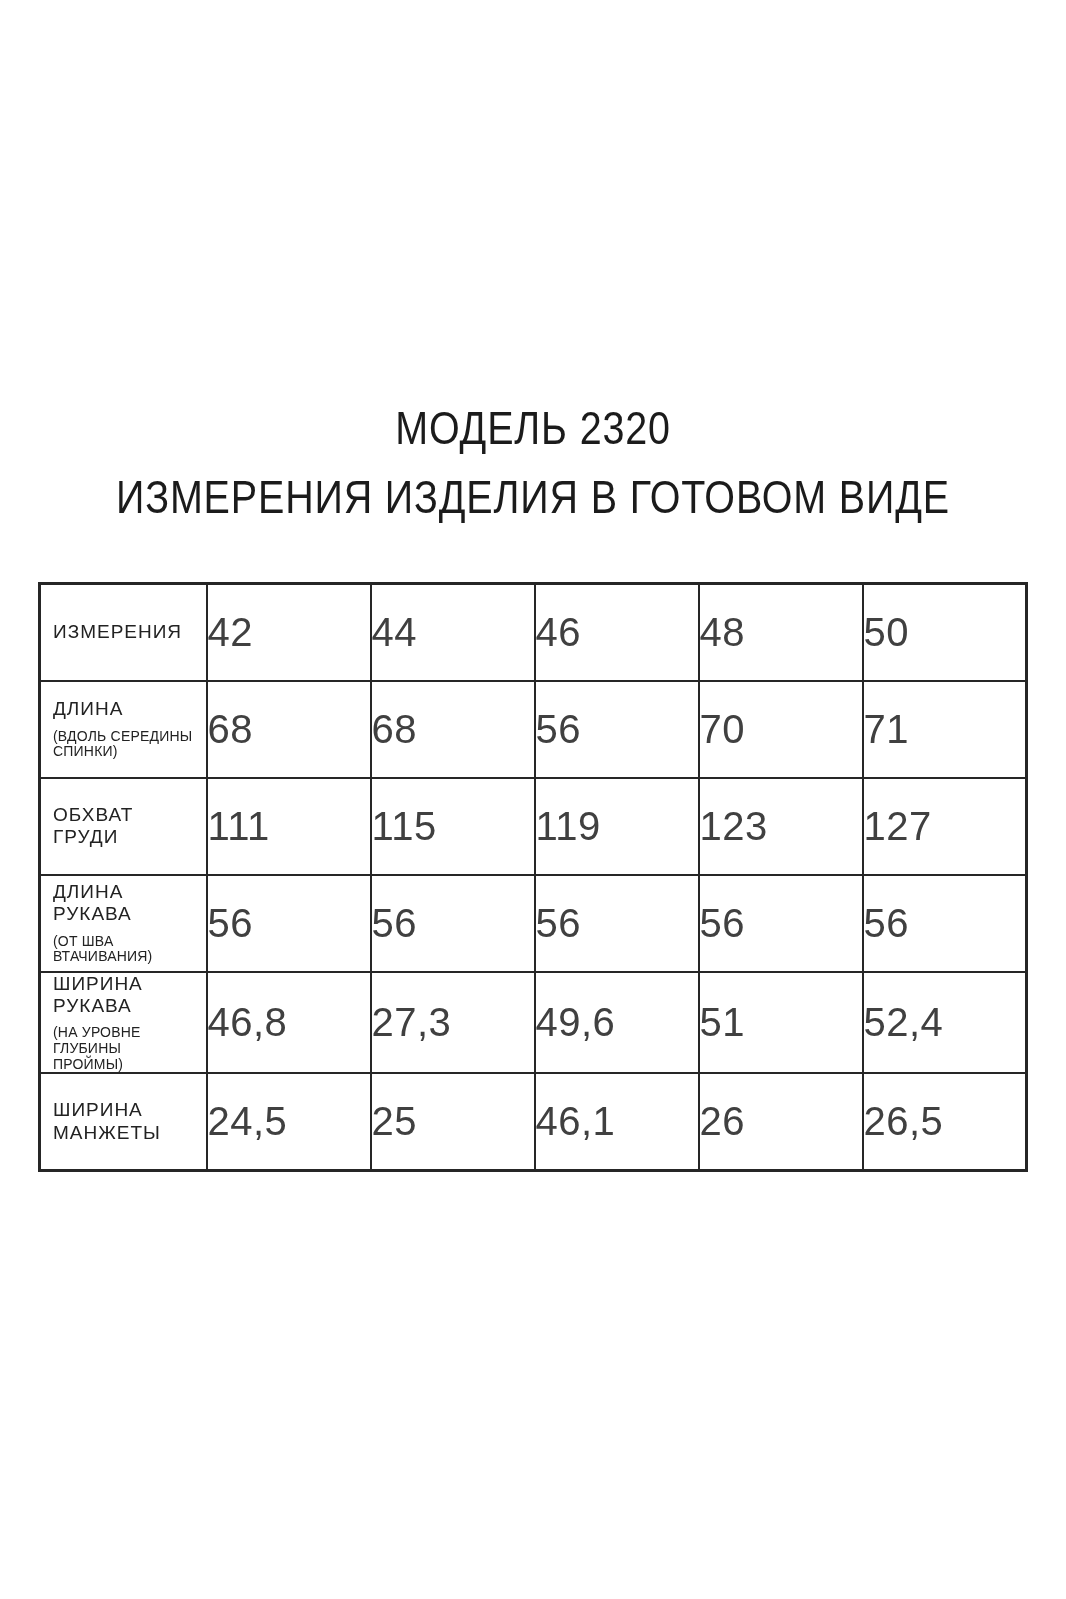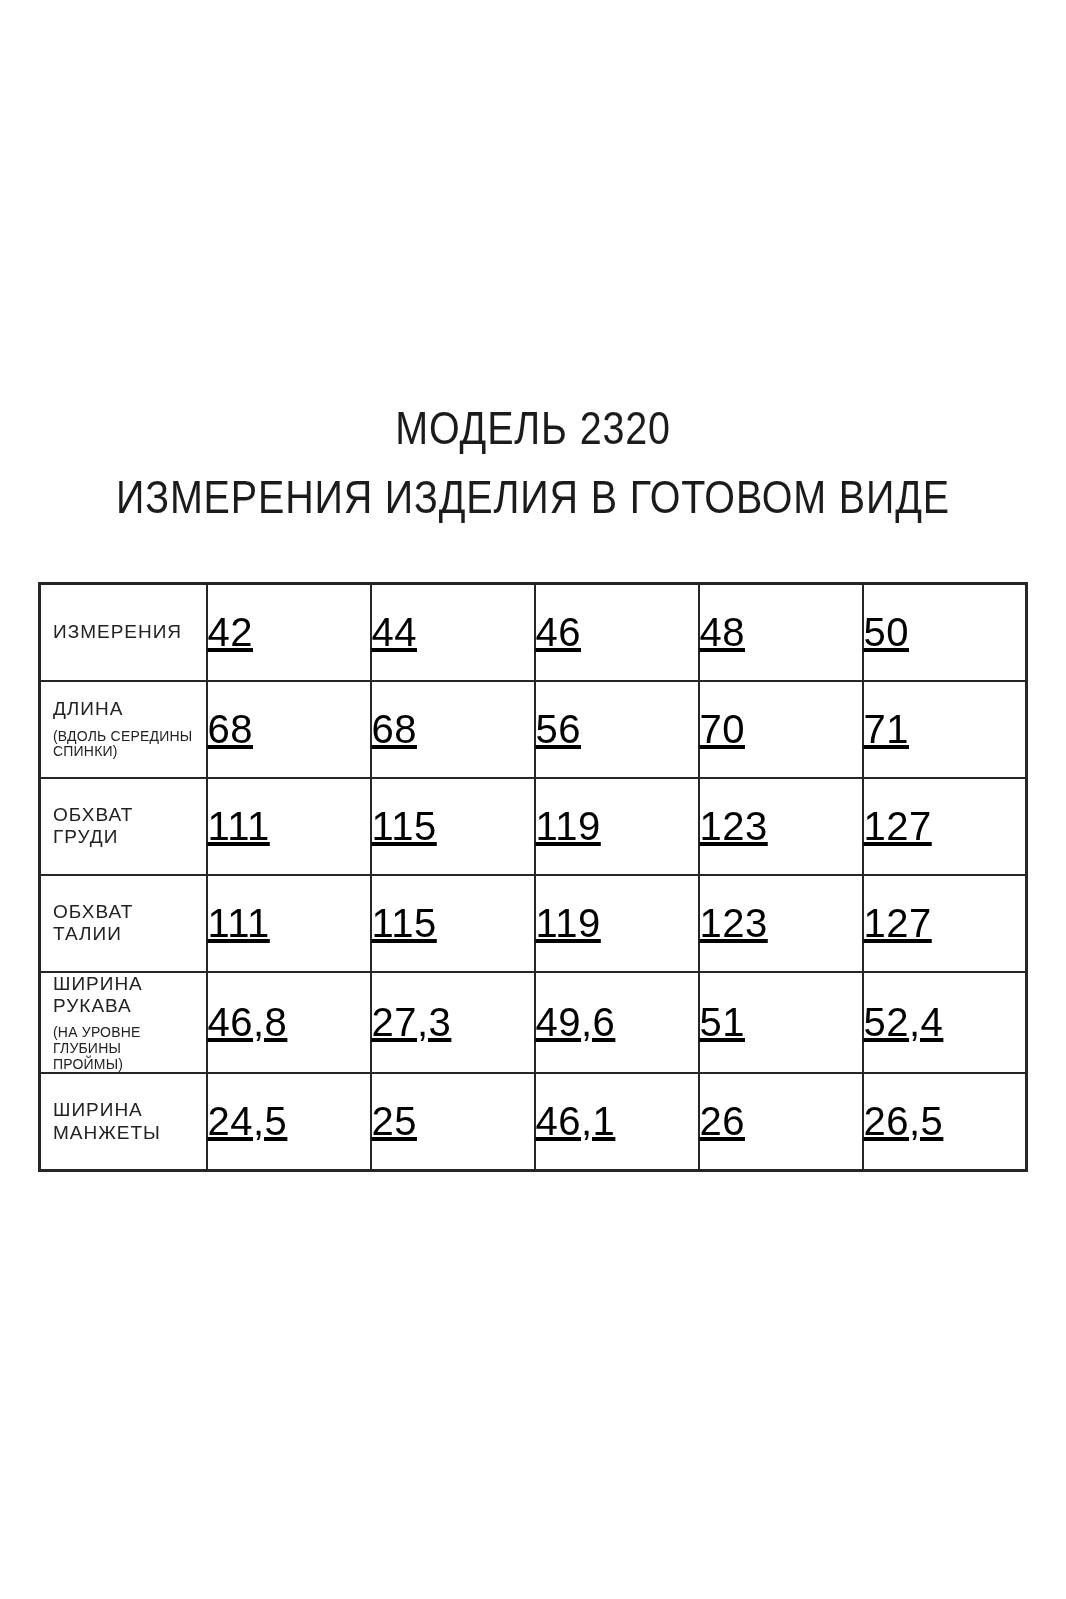--- a/index.html
+++ b/index.html
@@ -59,23 +59,22 @@
     font-weight: 400;
     letter-spacing: 0.2px;
     line-height: 1.12;
     color: #222222;
     margin-top: 8px;
   }
   .sub-label:empty { display: none; }
   .num-cell {
     font-size: 40px;
     font-weight: 400;
-    color: #000000;
+    color: #404040;
     letter-spacing: 0.5px;
-    text-decoration: underline;
   }
 </style>
 </head>
 <body>
 
 <div class="page">
 
   <div class="titles">
     <div class="title-line">МОДЕЛЬ 2320</div>
     <div class="title-line second">ИЗМЕРЕНИЯ ИЗДЕЛИЯ В ГОТОВОМ ВИДЕ</div>
@@ -119,32 +118,32 @@
           <div class="main-label">ОБХВАТ ГРУДИ</div>
 
         </td>
         <td class="num-cell">111</td>
         <td class="num-cell">115</td>
         <td class="num-cell">119</td>
         <td class="num-cell">123</td>
         <td class="num-cell">127</td>
       </tr>
 
+
       <tr>
         <td class="label-cell">
-          <div class="main-label">ОБХВАТ ТАЛИИ</div>
-
+          <div class="main-label">ДЛИНА РУКАВА</div>
+          <div class="sub-label">(ОТ ШВА ВТАЧИВАНИЯ)</div>
         </td>
-        <td class="num-cell">111</td>
-        <td class="num-cell">115</td>
-        <td class="num-cell">119</td>
-        <td class="num-cell">123</td>
-        <td class="num-cell">127</td>
+        <td class="num-cell">56</td>
+        <td class="num-cell">56</td>
+        <td class="num-cell">56</td>
+        <td class="num-cell">56</td>
+        <td class="num-cell">56</td>
       </tr>
-
 
       <tr>
         <td class="label-cell">
           <div class="main-label">ШИРИНА РУКАВА</div>
           <div class="sub-label">(НА УРОВНЕ ГЛУБИНЫ ПРОЙМЫ)</div>
         </td>
         <td class="num-cell">46,8</td>
         <td class="num-cell">27,3</td>
         <td class="num-cell">49,6</td>
         <td class="num-cell">51</td>

